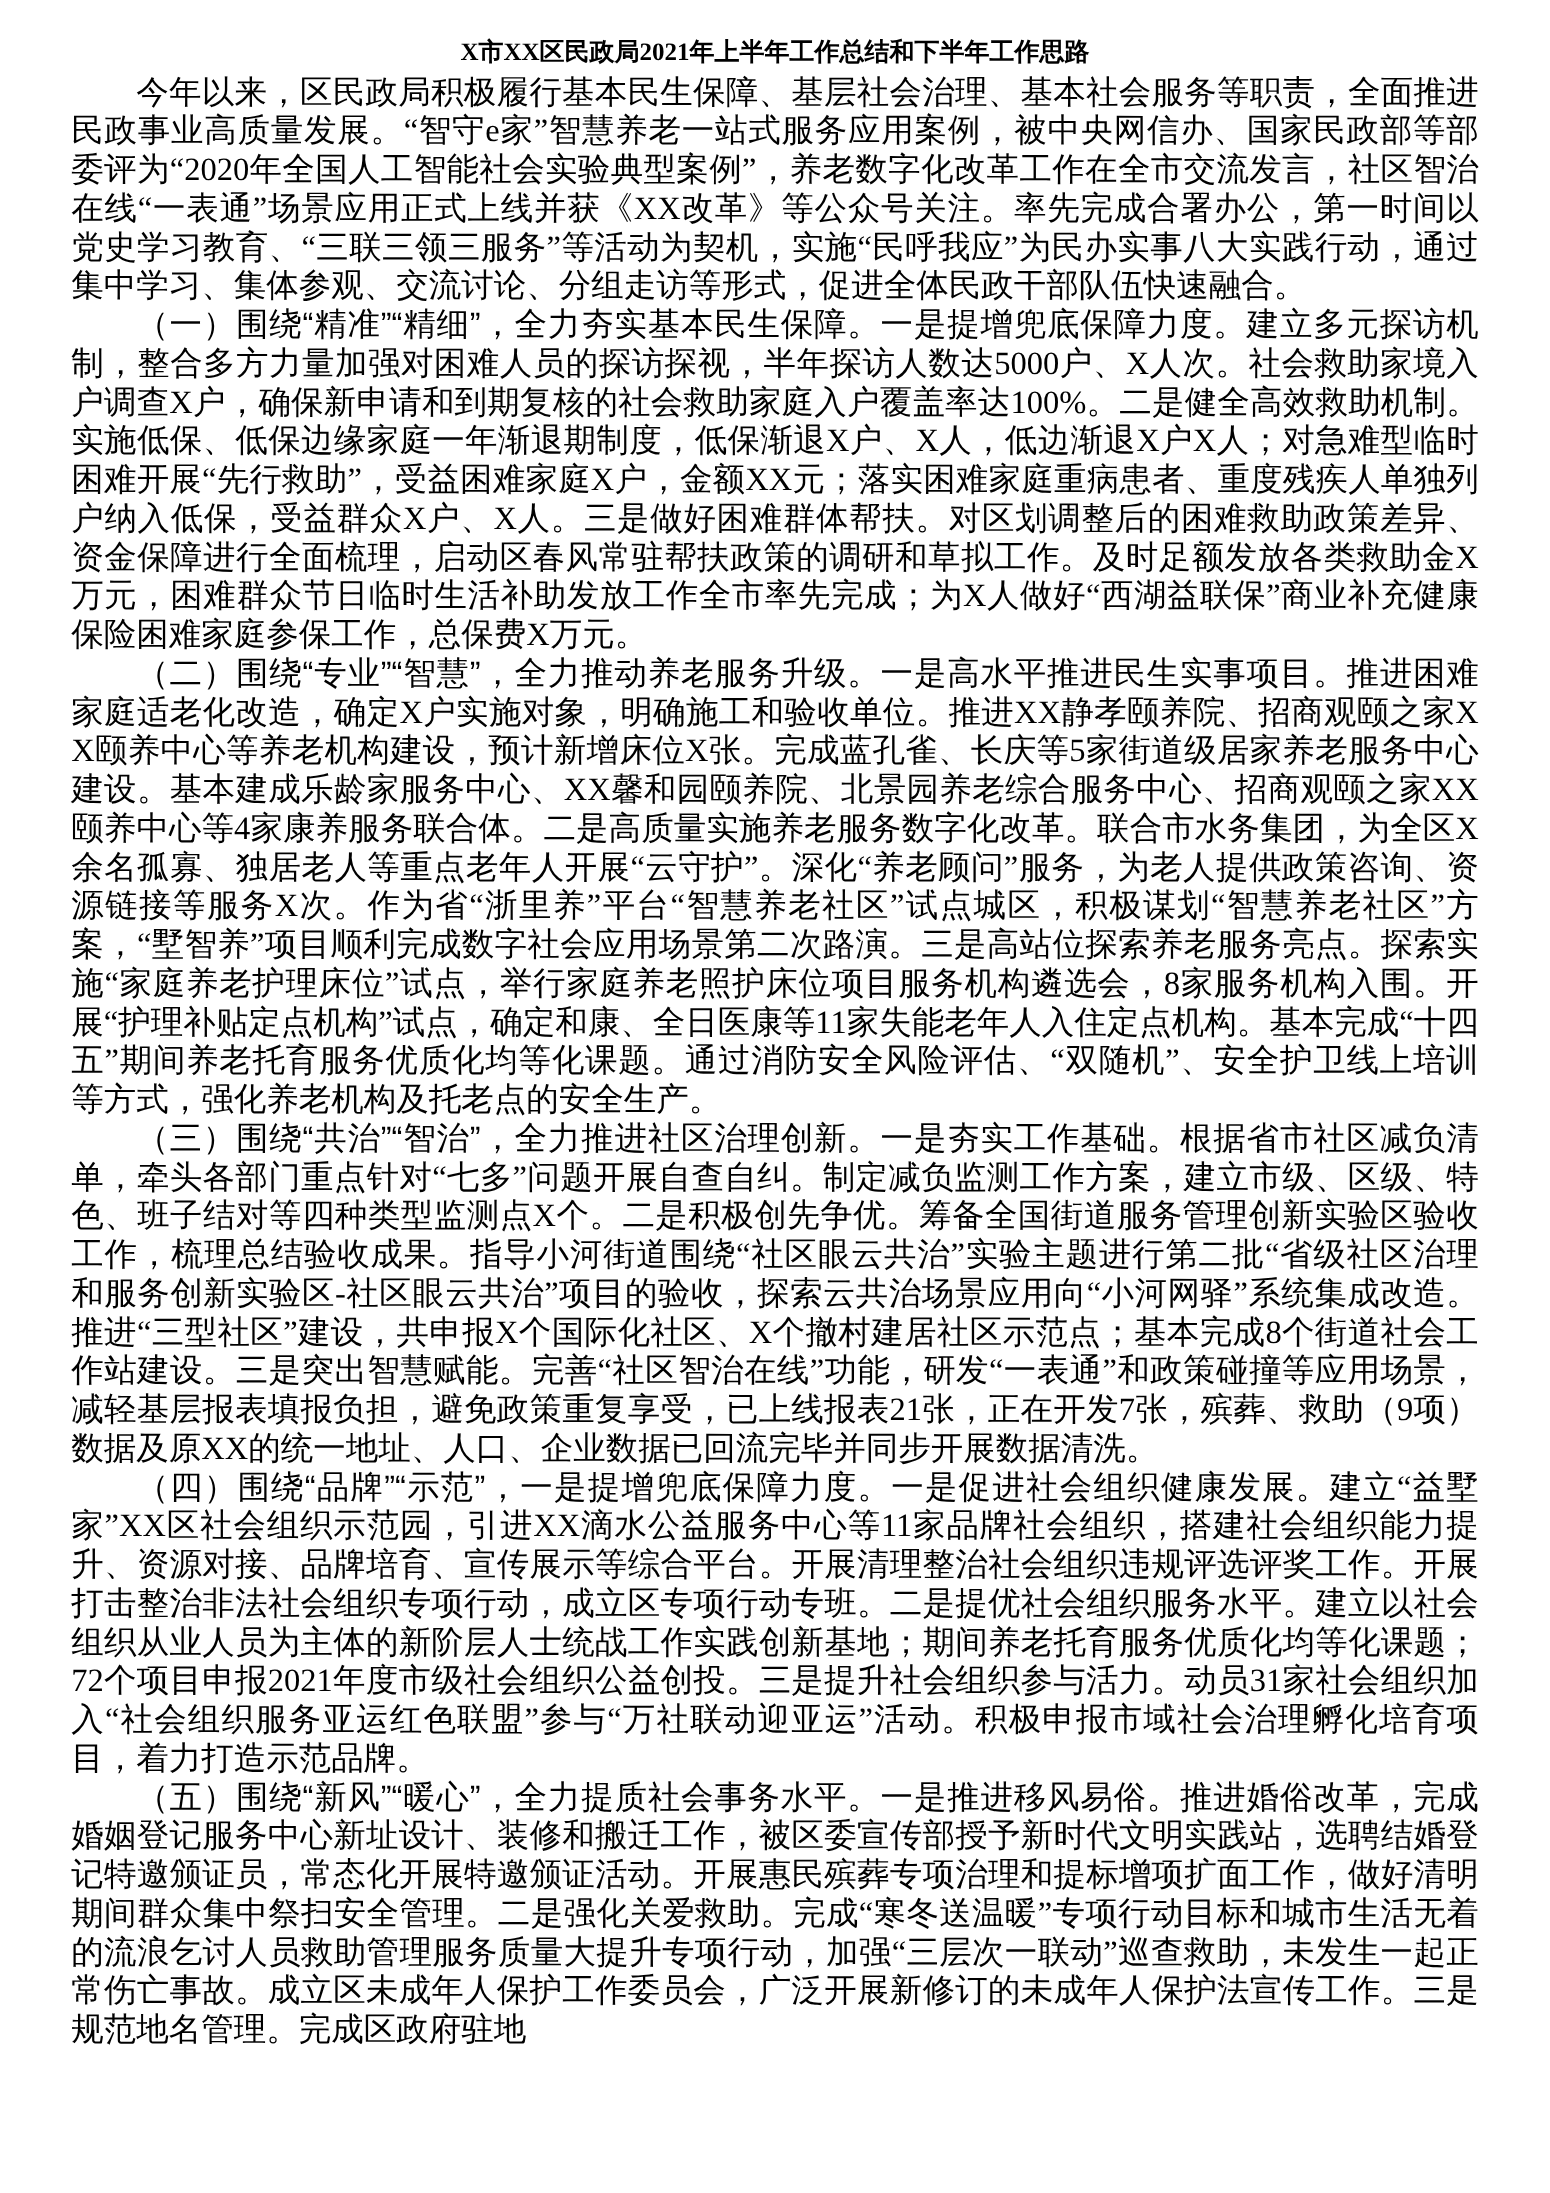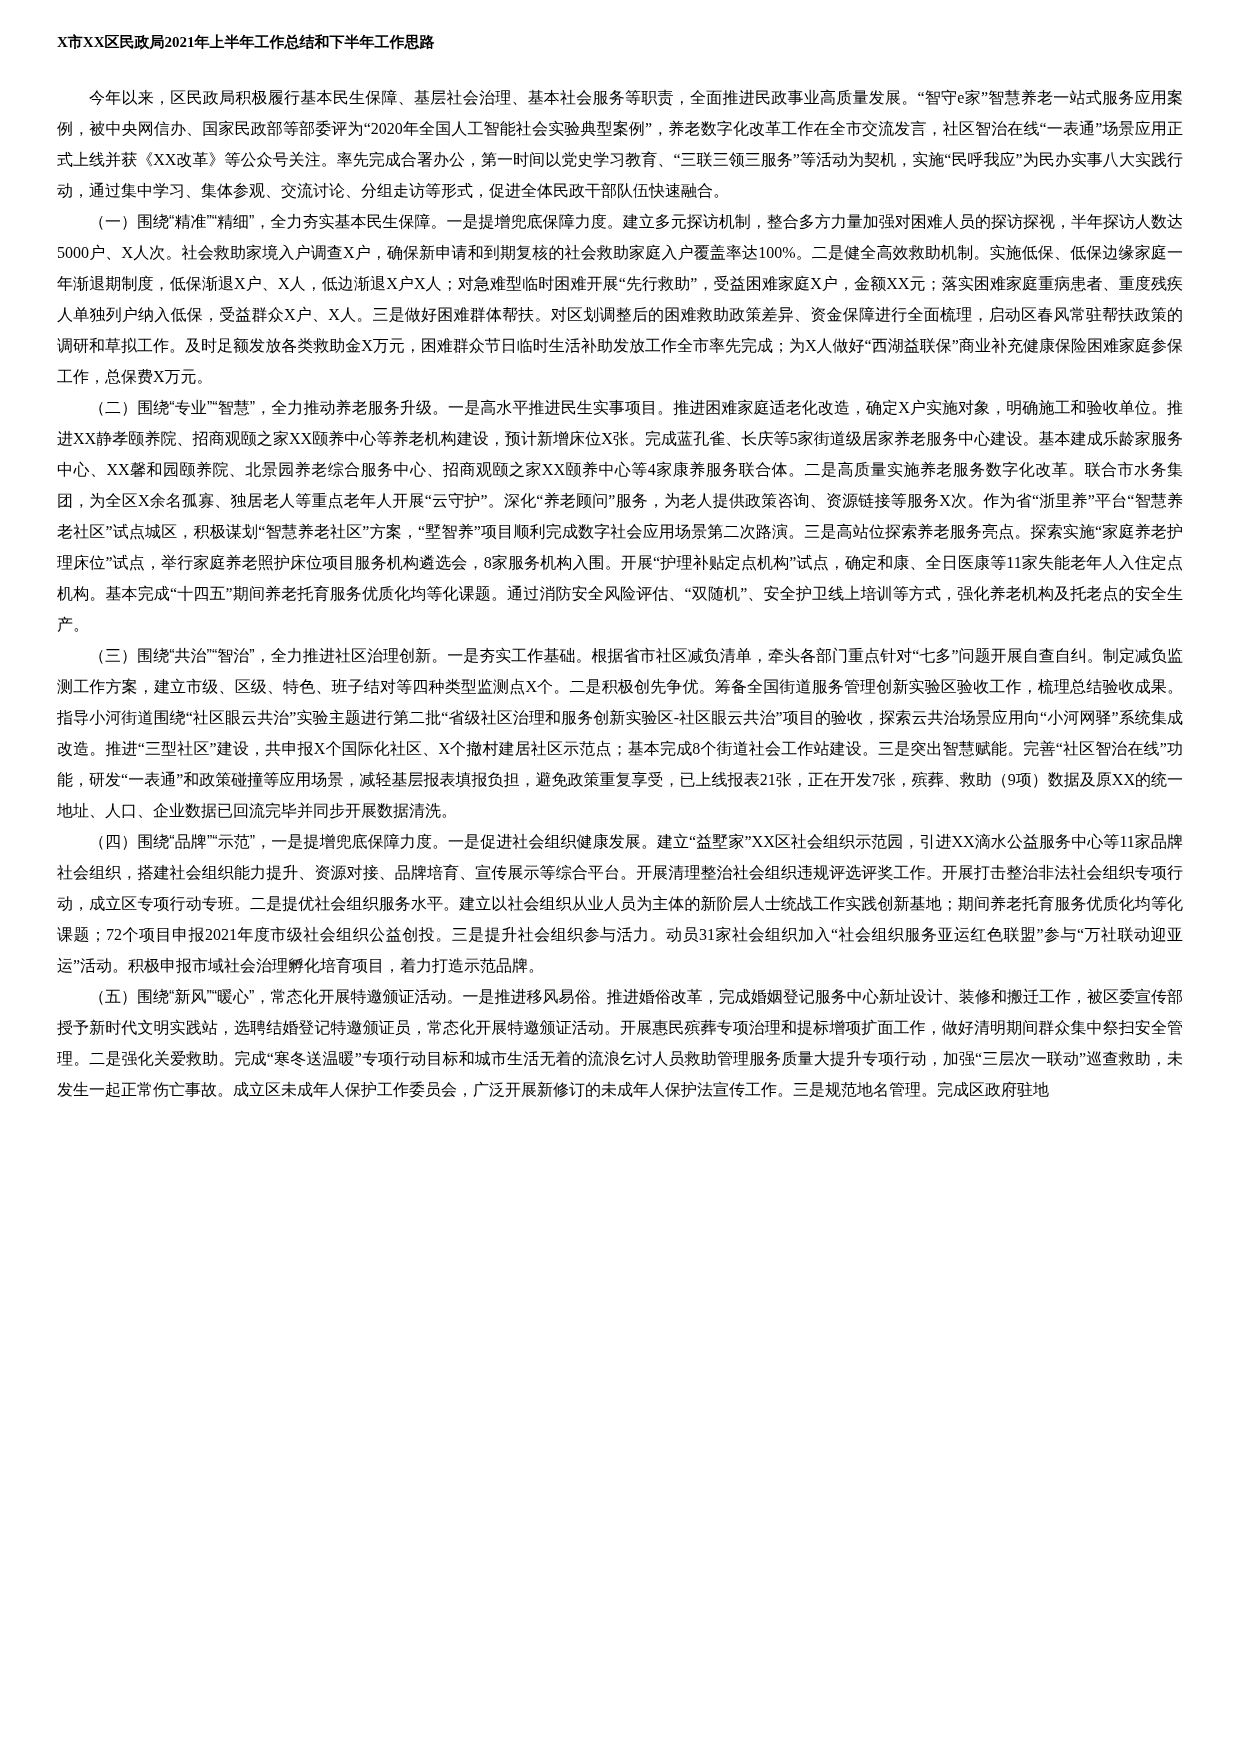--- a/index.html
+++ b/index.html
@@ -8,29 +8,28 @@
     width: 1240px;
     height: 1754px;
     margin: 0 auto;
     background: #ffffff;
     color: #000000;
     padding: 26px 57px 0 57px;
     overflow: hidden;
     font-family: "Liberation Serif", "DejaVu Serif", serif;
   }
   .title {
-    text-align: left;
-    font-size: 15px;
+    text-align: center;
+    font-size: 20px;
     font-weight: 700;
     line-height: 32px;
-    margin-bottom: 24px;
     font-family: "Liberation Serif", "DejaVu Serif", serif;
   }
   .para {
-    font-size: 16px;
+    font-size: 26px;
     line-height: 31px;
     text-align: justify;
     text-indent: 2em;
     word-break: break-all;
   }
   .heading {
     font-weight: 700;
     font-family: "Liberation Sans", "DejaVu Sans", sans-serif;
   }
   .lead {
@@ -49,15 +48,15 @@
 
 
   <p class="para"><span class="lead">（一）围绕“精准”“精细”，全力夯实基本民生保障。</span><span>一是提增兜底保障力度。建立多元探访机制，整合多方力量加强对困难人员的探访探视，半年探访人数达5000户、X人次。社会救助家境入户调查X户，确保新申请和到期复核的社会救助家庭入户覆盖率达100%。二是健全高效救助机制。实施低保、低保边缘家庭一年渐退期制度，低保渐退X户、X人，低边渐退X户X人；对急难型临时困难开展“先行救助”，受益困难家庭X户，金额XX元；落实困难家庭重病患者、重度残疾人单独列户纳入低保，受益群众X户、X人。三是做好困难群体帮扶。对区划调整后的困难救助政策差异、资金保障进行全面梳理，启动区春风常驻帮扶政策的调研和草拟工作。及时足额发放各类救助金X万元，困难群众节日临时生活补助发放工作全市率先完成；为X人做好“西湖益联保”商业补充健康保险困难家庭参保工作，总保费X万元。</span></p>
 
   <p class="para"><span class="lead">（二）围绕“专业”“智慧”，全力推动养老服务升级。</span><span>一是高水平推进民生实事项目。推进困难家庭适老化改造，确定X户实施对象，明确施工和验收单位。推进XX静孝颐养院、招商观颐之家XX颐养中心等养老机构建设，预计新增床位X张。完成蓝孔雀、长庆等5家街道级居家养老服务中心建设。基本建成乐龄家服务中心、XX馨和园颐养院、北景园养老综合服务中心、招商观颐之家XX颐养中心等4家康养服务联合体。二是高质量实施养老服务数字化改革。联合市水务集团，为全区X余名孤寡、独居老人等重点老年人开展“云守护”。深化“养老顾问”服务，为老人提供政策咨询、资源链接等服务X次。作为省“浙里养”平台“智慧养老社区”试点城区，积极谋划“智慧养老社区”方案，“墅智养”项目顺利完成数字社会应用场景第二次路演。三是高站位探索养老服务亮点。探索实施“家庭养老护理床位”试点，举行家庭养老照护床位项目服务机构遴选会，8家服务机构入围。开展“护理补贴定点机构”试点，确定和康、全日医康等11家失能老年人入住定点机构。基本完成“十四五”期间养老托育服务优质化均等化课题。通过消防安全风险评估、“双随机”、安全护卫线上培训等方式，强化养老机构及托老点的安全生产。</span></p>
 
   <p class="para"><span class="lead">（三）围绕“共治”“智治”，全力推进社区治理创新。</span><span>一是夯实工作基础。根据省市社区减负清单，牵头各部门重点针对“七多”问题开展自查自纠。制定减负监测工作方案，建立市级、区级、特色、班子结对等四种类型监测点X个。二是积极创先争优。筹备全国街道服务管理创新实验区验收工作，梳理总结验收成果。指导小河街道围绕“社区眼云共治”实验主题进行第二批“省级社区治理和服务创新实验区-社区眼云共治”项目的验收，探索云共治场景应用向“小河网驿”系统集成改造。推进“三型社区”建设，共申报X个国际化社区、X个撤村建居社区示范点；基本完成8个街道社会工作站建设。三是突出智慧赋能。完善“社区智治在线”功能，研发“一表通”和政策碰撞等应用场景，减轻基层报表填报负担，避免政策重复享受，已上线报表21张，正在开发7张，殡葬、救助（9项）数据及原XX的统一地址、人口、企业数据已回流完毕并同步开展数据清洗。</span></p>
 
   <p class="para"><span class="lead">（四）围绕“品牌”“示范”，一是提增兜底保障力度。</span><span>一是促进社会组织健康发展。建立“益墅家”XX区社会组织示范园，引进XX滴水公益服务中心等11家品牌社会组织，搭建社会组织能力提升、资源对接、品牌培育、宣传展示等综合平台。开展清理整治社会组织违规评选评奖工作。开展打击整治非法社会组织专项行动，成立区专项行动专班。二是提优社会组织服务水平。建立以社会组织从业人员为主体的新阶层人士统战工作实践创新基地；期间养老托育服务优质化均等化课题；72个项目申报2021年度市级社会组织公益创投。三是提升社会组织参与活力。动员31家社会组织加入“社会组织服务亚运红色联盟”参与“万社联动迎亚运”活动。积极申报市域社会治理孵化培育项目，着力打造示范品牌。</span></p>
 
-  <p class="para"><span class="lead">（五）围绕“新风”“暖心”，常态化开展特邀颁证活动。</span><span>一是推进移风易俗。推进婚俗改革，完成婚姻登记服务中心新址设计、装修和搬迁工作，被区委宣传部授予新时代文明实践站，选聘结婚登记特邀颁证员，常态化开展特邀颁证活动。开展惠民殡葬专项治理和提标增项扩面工作，做好清明期间群众集中祭扫安全管理。二是强化关爱救助。完成“寒冬送温暖”专项行动目标和城市生活无着的流浪乞讨人员救助管理服务质量大提升专项行动，加强“三层次一联动”巡查救助，未发生一起正常伤亡事故。成立区未成年人保护工作委员会，广泛开展新修订的未成年人保护法宣传工作。三是规范地名管理。完成区政府驻地</span></p>
+  <p class="para"><span class="lead">（五）围绕“新风”“暖心”，全力提质社会事务水平。</span><span>一是推进移风易俗。推进婚俗改革，完成婚姻登记服务中心新址设计、装修和搬迁工作，被区委宣传部授予新时代文明实践站，选聘结婚登记特邀颁证员，常态化开展特邀颁证活动。开展惠民殡葬专项治理和提标增项扩面工作，做好清明期间群众集中祭扫安全管理。二是强化关爱救助。完成“寒冬送温暖”专项行动目标和城市生活无着的流浪乞讨人员救助管理服务质量大提升专项行动，加强“三层次一联动”巡查救助，未发生一起正常伤亡事故。成立区未成年人保护工作委员会，广泛开展新修订的未成年人保护法宣传工作。三是规范地名管理。完成区政府驻地</span></p>
 
 </div>
 
 </body></html>

